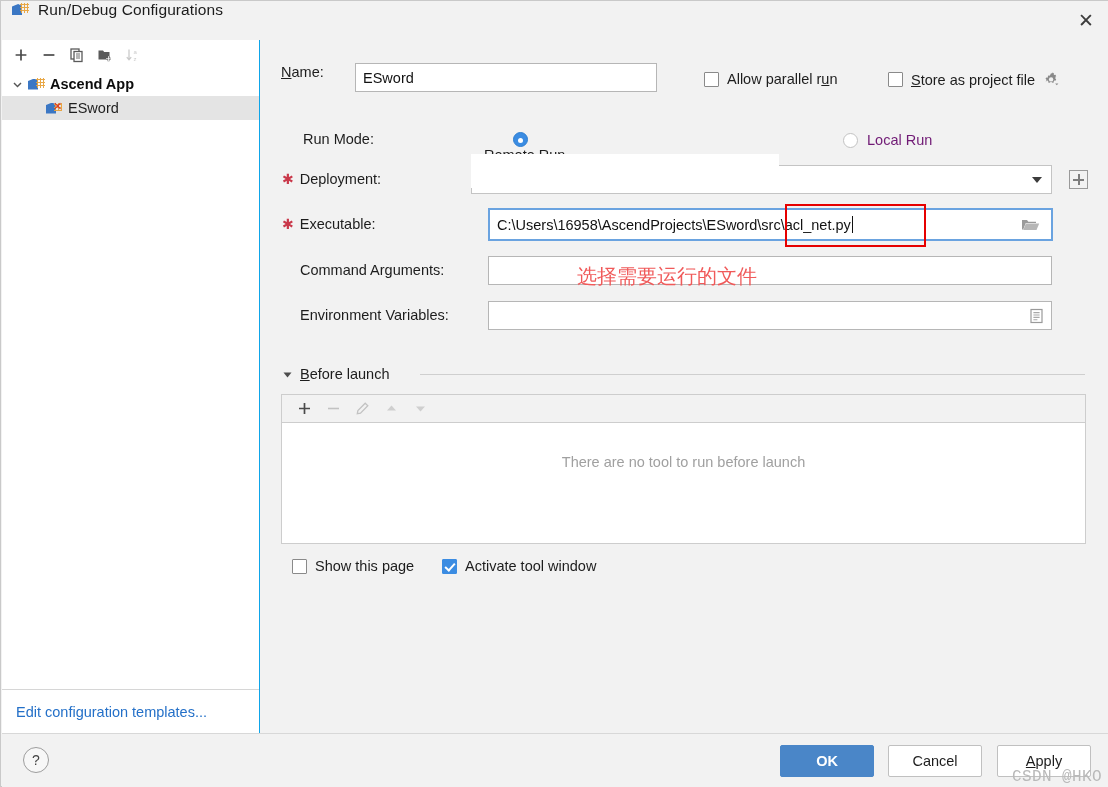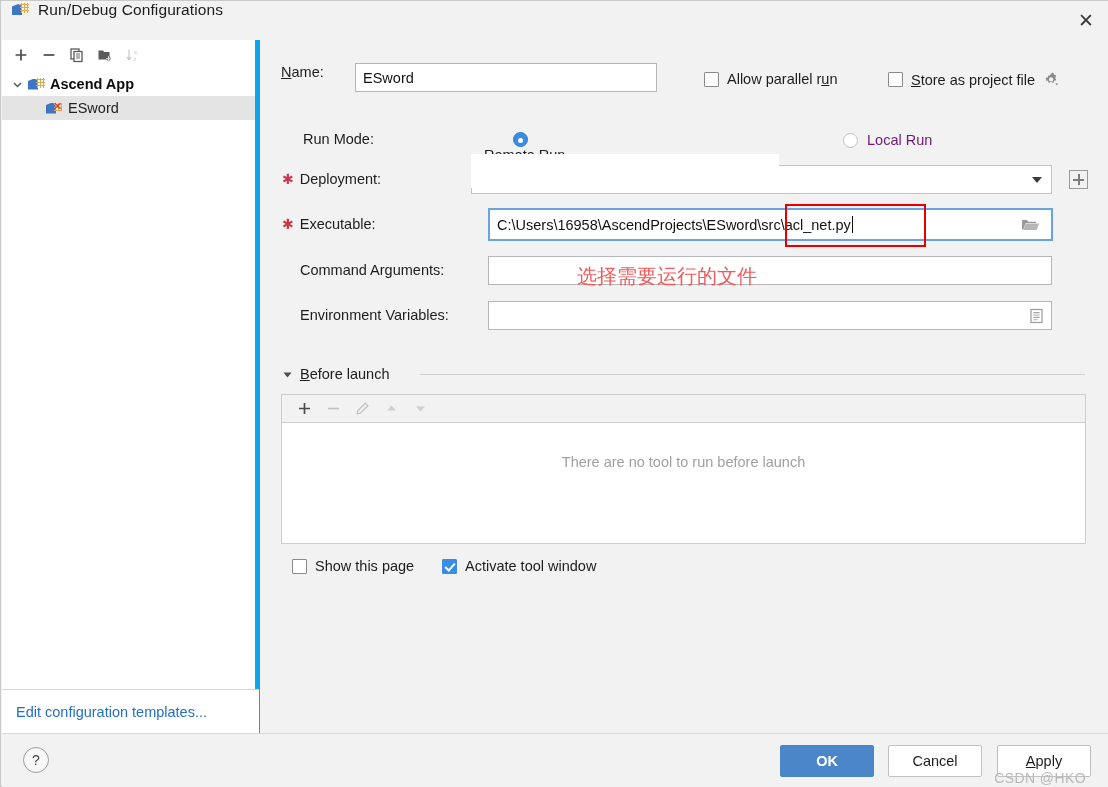--- a/index.html
+++ b/index.html
@@ -51,21 +51,21 @@
     background:
       radial-gradient(circle at 1.5px 1.5px, #e8a33d 1.2px, transparent 1.3px) 0 0/3px 3px repeat;
     opacity: .95;
   }
   .ascend-ico .orange.small { width: 8px; height: 8px; top: 2px; left: 8px; }
 
   
   #left-panel {
     position: absolute; left: 1px; top: 39px; width: 258px; height: 693px;
     background: #ffffff;
-    border-right: 5px solid #0ea5e9;
+    border-right: 1px solid #0ea5e9;
   }
   #left-toolbar {
     height: 30px; display: flex; align-items: center; gap: 2px;
     padding-left: 6px; background: #ffffff;
   }
   .tb-btn {
     width: 26px; height: 24px; display: flex; align-items: center; justify-content: center;
     cursor: pointer; color: #5a5a5a;
   }
   .tb-btn svg { display:block; }
@@ -214,23 +214,23 @@
   .btn {
     height: 32px; min-width: 94px; border: 1px solid #c0c0c0; background: #ffffff;
     display: flex; align-items: center; justify-content: center;
     font-size: 14.5px; color: #1d1d1d; cursor: pointer; border-radius: 2px;
     position: absolute;
   }
   .btn.primary {
     background: #4a86c8; border-color: #4a86c8; color: #ffffff; font-weight: bold;
   }
   #watermark {
-    position: absolute; right: 22px; bottom: 1px;
-    font-size: 14px; color: #b9b9b9; letter-spacing: .4px;
-    font-family: Liberation Sans, sans-serif;
+    position: absolute; right: 6px; bottom: 1px;
+    font-size: 16px; color: #b9b9b9; letter-spacing: .4px;
+    font-family: Liberation Mono, monospace;
   }
 
   .caret-txt {
     display:inline-block; width:1px; height:17px; background:#111; margin-left:1px;
     vertical-align:-3px;
   }
 </style>
 </head>
 <body>
 

